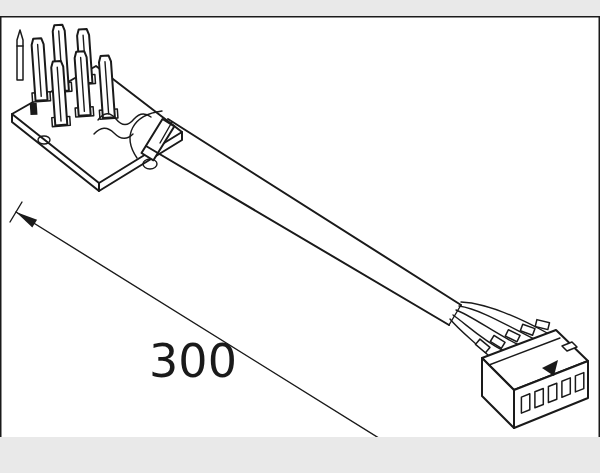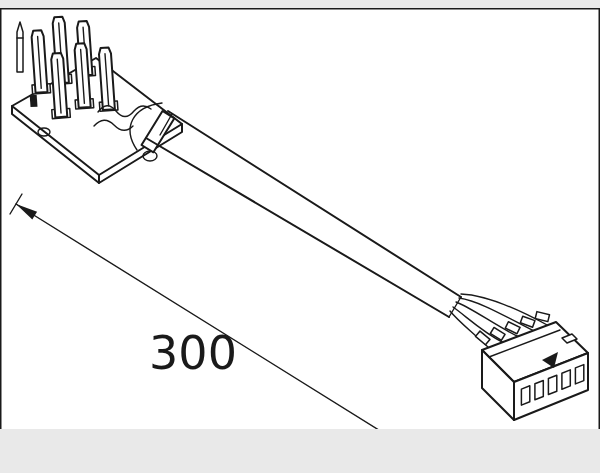--- a/index.html
+++ b/index.html
@@ -1,17 +1,17 @@
 <!DOCTYPE html>
 <html style="--line: #1a1a1a; --background: #ffffff;"><head>
 <meta charset="utf-8">
 <style>
   html,body{margin:0;padding:0;background:#e9e9e9;}
   .page{
-    width:600px;height:421px;margin:8px auto;position:relative;
+    width:600px;height:421px;margin:16px auto;position:relative;
     background:var(--background,#ffffff);
     font-family:"DejaVu Sans", "Liberation Sans", sans-serif;
     overflow:hidden;
   }
   svg{display:block}
   .ln{fill:none;stroke:var(--line,#1a1a1a);stroke-width:2;stroke-linejoin:round;stroke-linecap:round}
   .lnthin{fill:none;stroke:var(--line,#1a1a1a);stroke-width:1.4;stroke-linejoin:round;stroke-linecap:round}
   .face{fill:#ffffff;stroke:var(--line,#1a1a1a);stroke-width:2;stroke-linejoin:round}
   .facethin{fill:#ffffff;stroke:var(--line,#1a1a1a);stroke-width:1.5;stroke-linejoin:round}
   .dark{fill:var(--line,#1a1a1a);stroke:none}

